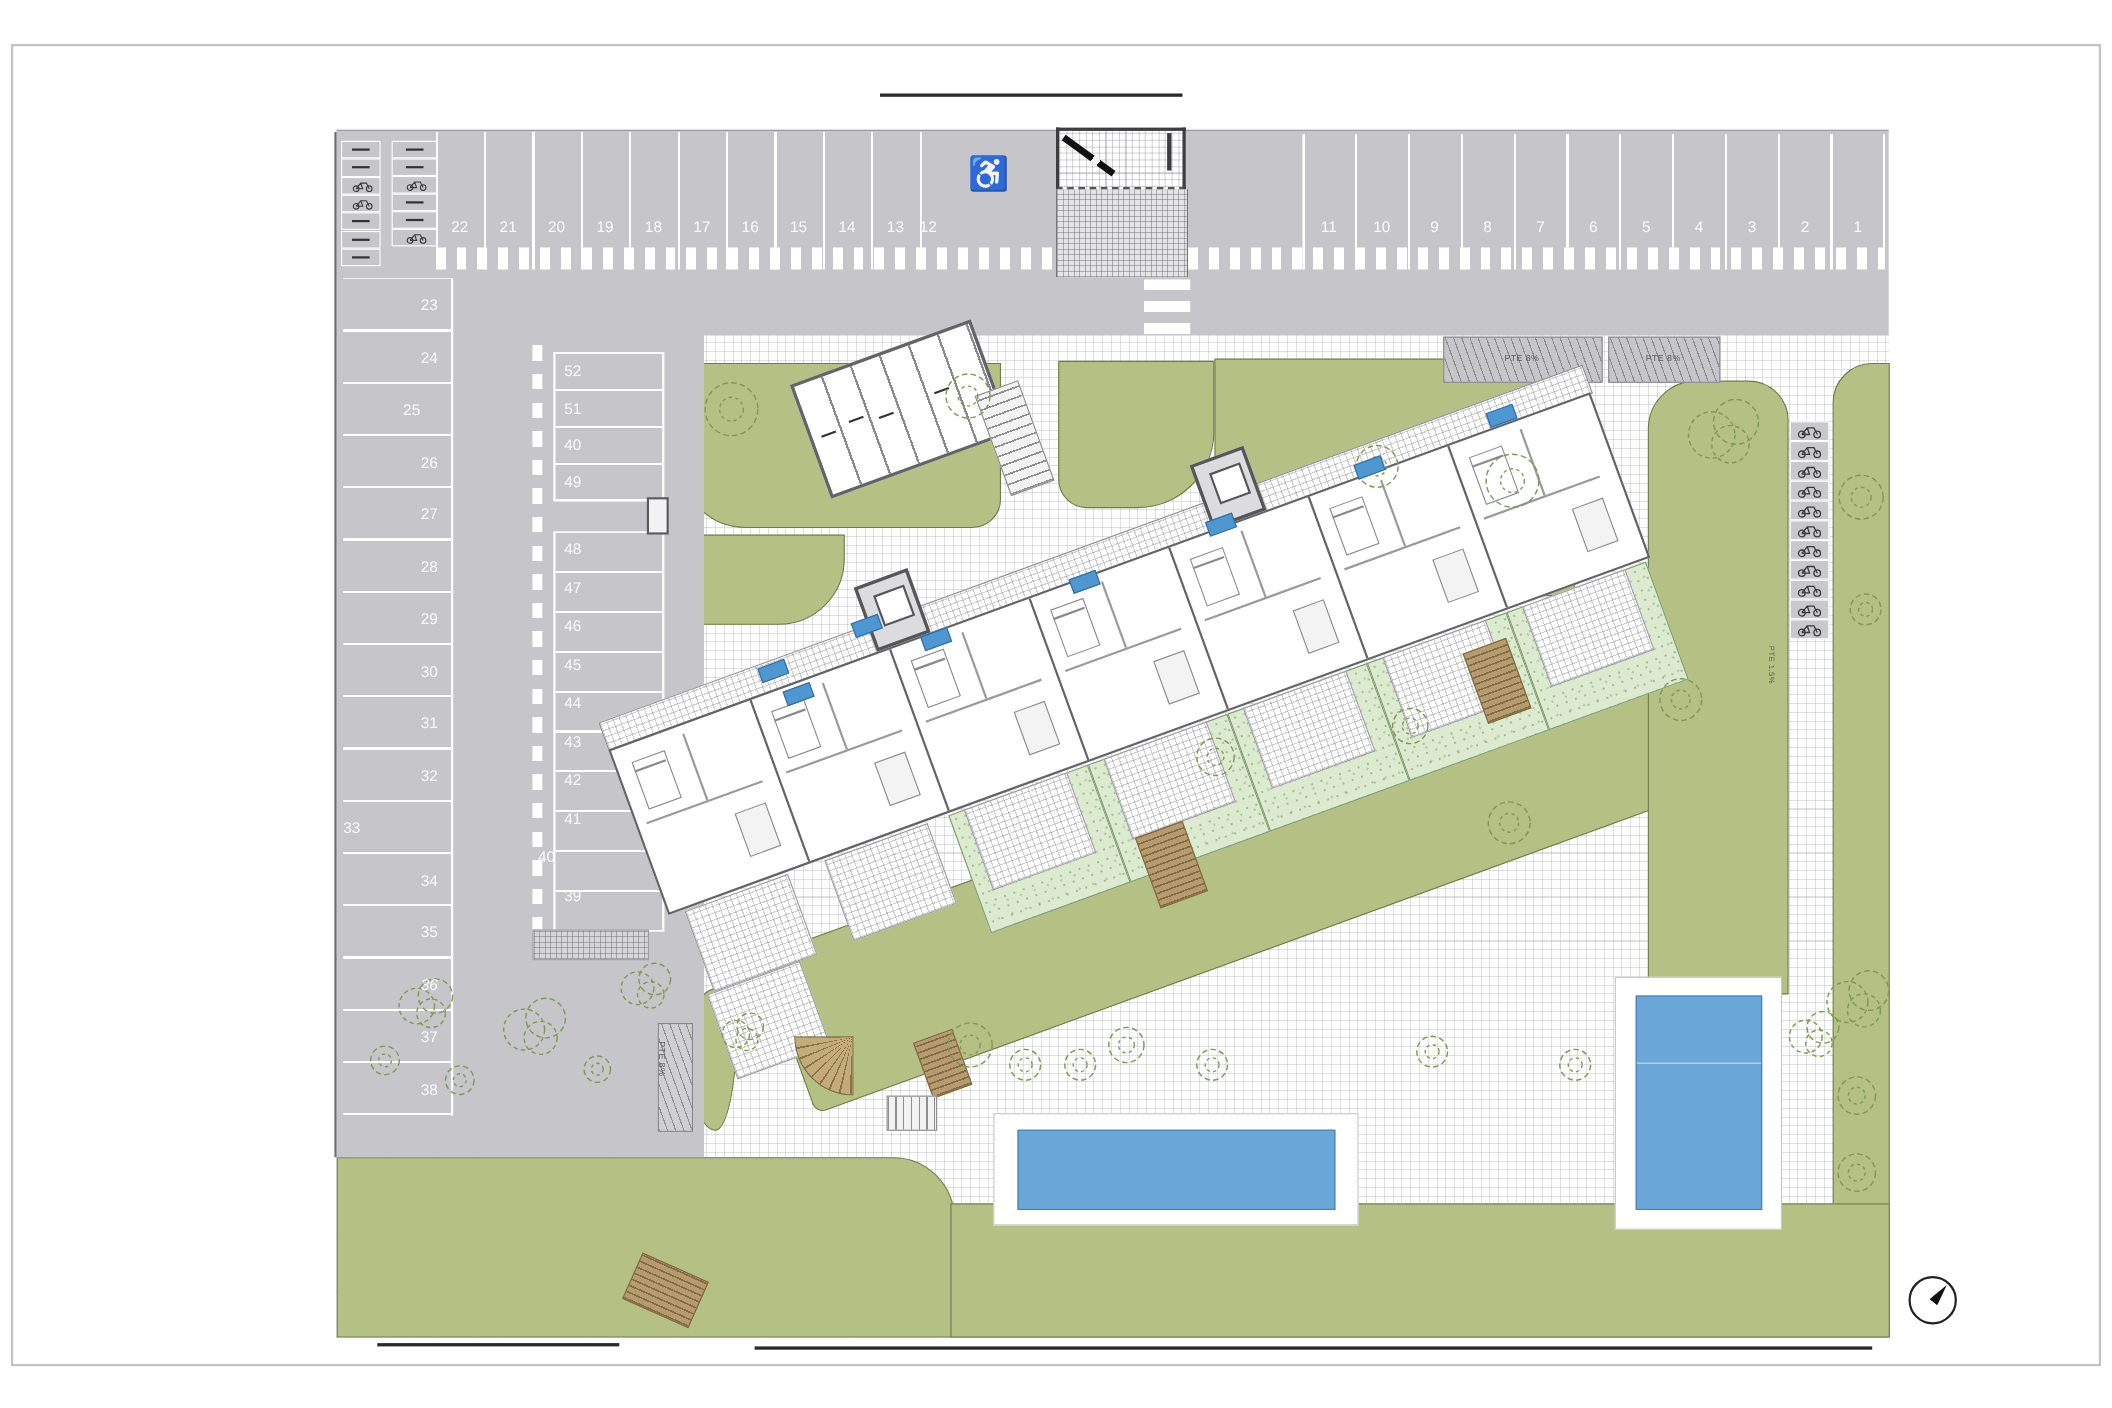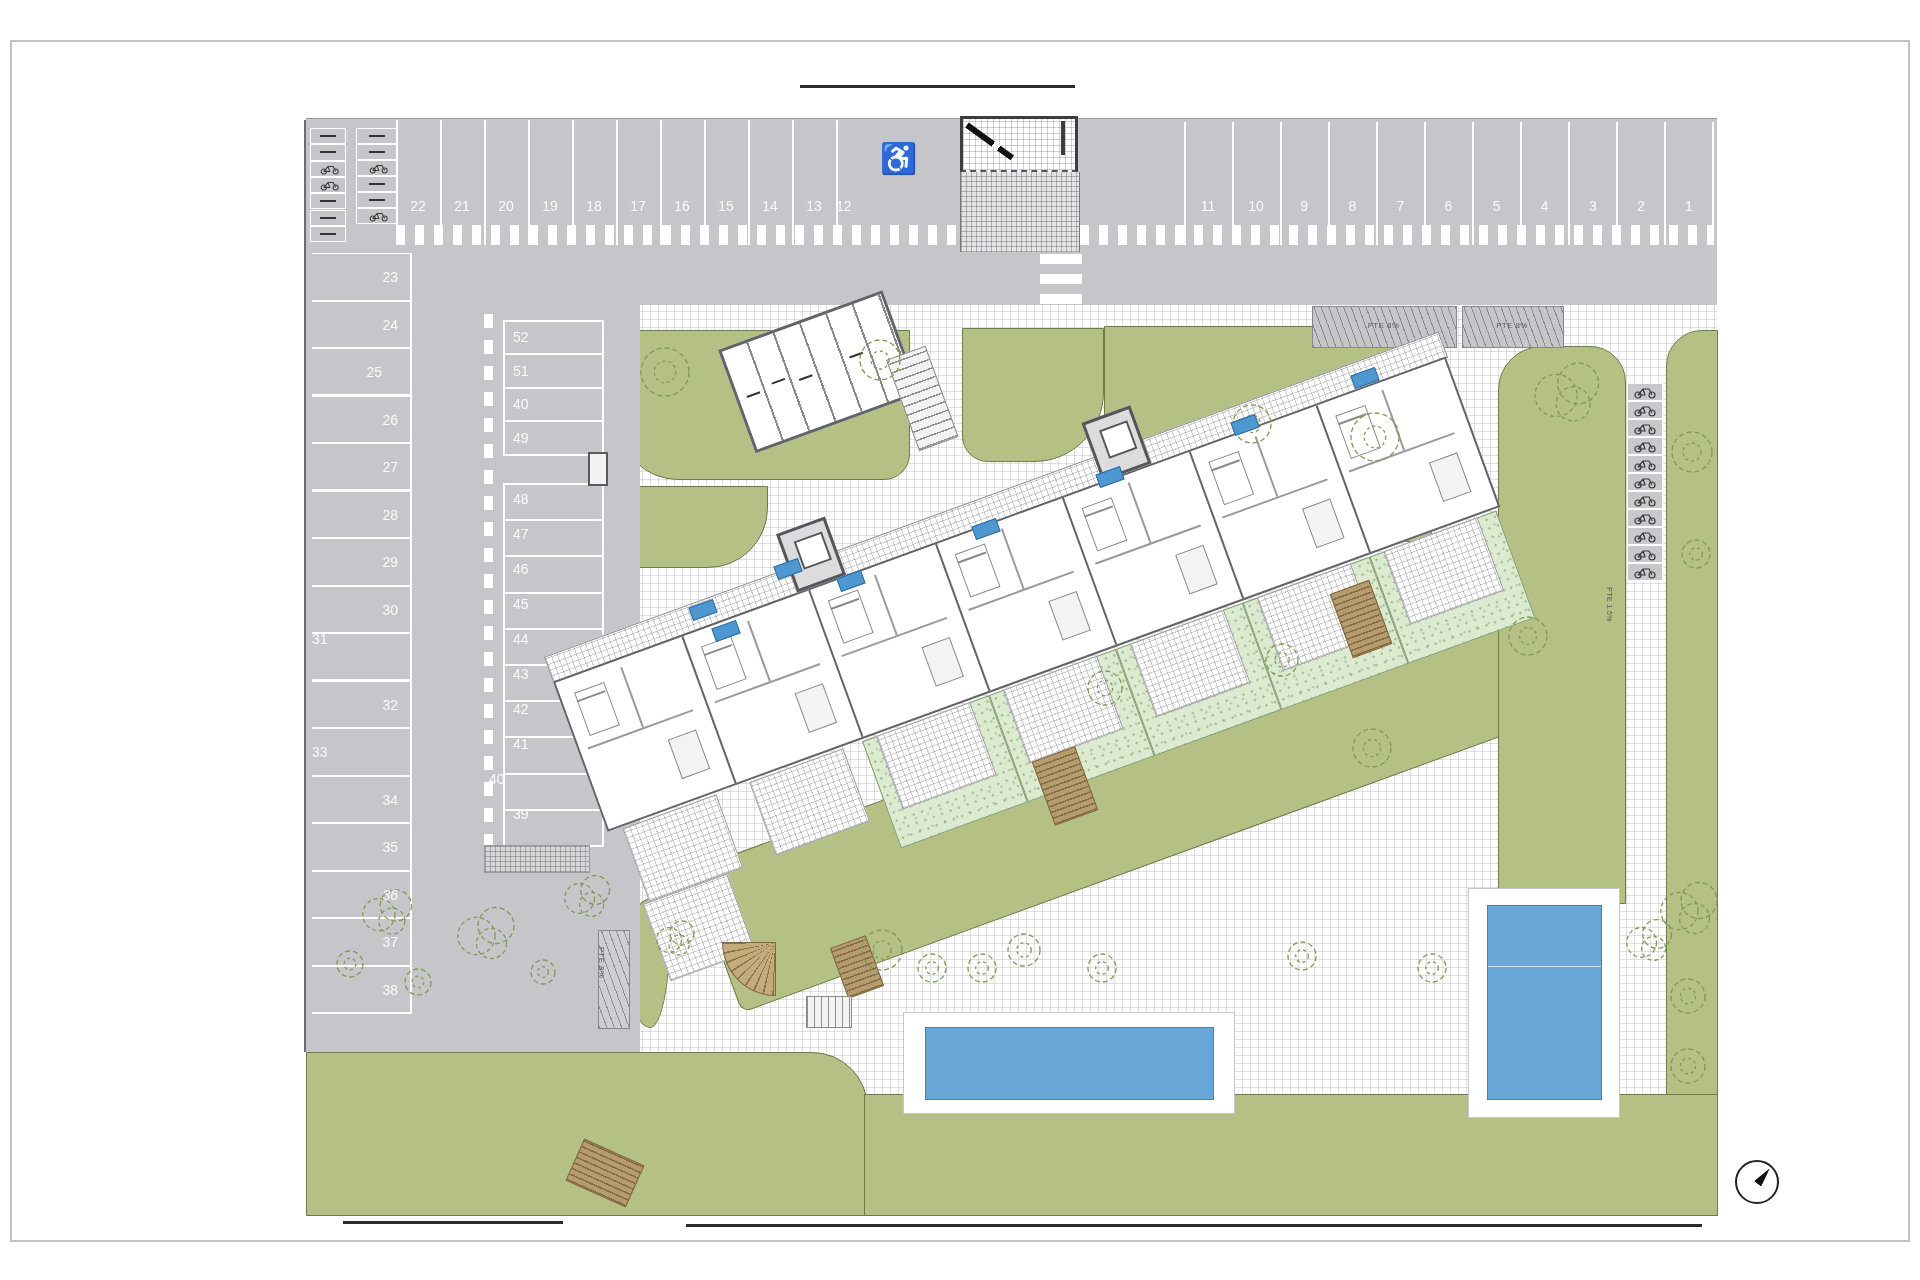--- a/index.html
+++ b/index.html
@@ -552,21 +552,21 @@
     <div class="abs num" style="left: 1616.9px; top: 199px; width: 48px; text-align: center;">2</div>
     <div class="abs num" style="left: 1665px; top: 199px; width: 48px; text-align: center;">1</div>
     <div class="abs num" style="left: 312px; top: 270px; width: 86px; text-align: right;">23</div>
     <div class="abs num" style="left: 312px; top: 317.5px; width: 86px; text-align: right;">24</div>
     <div class="abs num" style="left: 296px; top: 365px; width: 86px; text-align: right;">25</div>
     <div class="abs num" style="left: 312px; top: 412.5px; width: 86px; text-align: right;">26</div>
     <div class="abs num" style="left: 312px; top: 460px; width: 86px; text-align: right;">27</div>
     <div class="abs num" style="left: 312px; top: 507.5px; width: 86px; text-align: right;">28</div>
     <div class="abs num" style="left: 312px; top: 555px; width: 86px; text-align: right;">29</div>
     <div class="abs num" style="left: 312px; top: 602.5px; width: 86px; text-align: right;">30</div>
-    <div class="abs num" style="left: 312px; top: 632px; width: 86px; ">31</div>
+    <div class="abs num" style="left: 312px; top: 650px; width: 86px; text-align: right;">31</div>
     <div class="abs num" style="left: 312px; top: 697.5px; width: 86px; text-align: right;">32</div>
     <div class="abs num" style="left: 312px; top: 745px; width: 86px; text-align: left;">33</div>
     <div class="abs num" style="left: 312px; top: 792.5px; width: 86px; text-align: right;">34</div>
     <div class="abs num" style="left: 312px; top: 840px; width: 86px; text-align: right;">35</div>
     <div class="abs num" style="left: 312px; top: 887.5px; width: 86px; text-align: right; font-style: italic;">36</div>
     <div class="abs num" style="left: 312px; top: 935px; width: 86px; text-align: right;">37</div>
     <div class="abs num" style="left: 312px; top: 982.5px; width: 86px; text-align: right;">38</div>
     <div class="abs num" style="left: 513px; top: 330px; width: 40px;">52</div>
     <div class="abs num" style="left: 513px; top: 363.5px; width: 40px;">51</div>
     <div class="abs num" style="left: 513px; top: 397px; width: 40px;">40</div>

